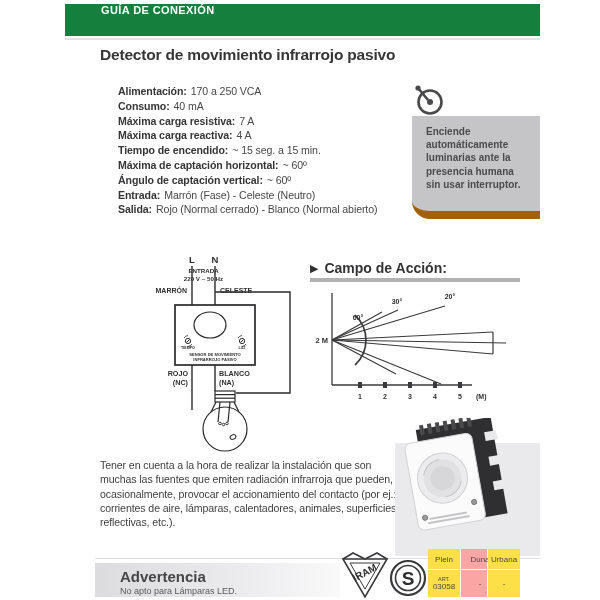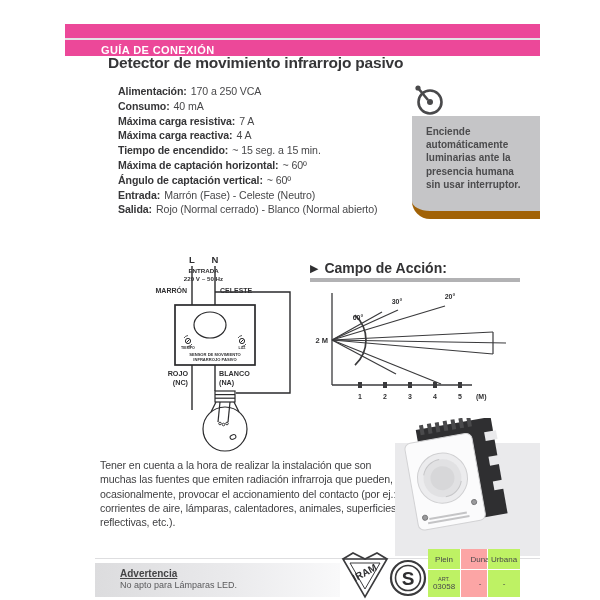--- a/index.html
+++ b/index.html
@@ -1,25 +1,25 @@
 <!DOCTYPE html>
 <html><head>
 <meta charset="utf-8">
 <style>
   html,body{margin:0;padding:0;background:#ffffff;}
   .page{position:relative;width:600px;height:600px;background:#ffffff;overflow:hidden;
         font-family:"Liberation Sans", sans-serif;color:#3a3a3c;}
   .abs{position:absolute;}
 
-  .header-bar{left:65px;top:4px;width:475px;height:32px;background:#ec4899;
-              display:flex;align-items:flex-end;margin-top:20px;}
+  .header-bar{left:65px;top:4px;width:475px;height:32px;background:#15803d;
+              display:flex;align-items:flex-start;}
   .header-bar span{margin-left:36px;color:#ffffff;font-weight:bold;font-size:11px;letter-spacing:.4px;}
   .header-underline{left:65px;top:38px;width:475px;height:2px;background:#e3e3e5;}
 
-  .doc-title{left:100px;top:46px;margin:8px;font-size:15.5px;font-weight:bold;color:#363638;letter-spacing:-.2px;}
+  .doc-title{left:100px;top:46px;margin:0;font-size:15.5px;font-weight:bold;color:#363638;letter-spacing:-.2px;}
 
   .specs{left:103px;top:84px;width:300px;font-size:10.6px;letter-spacing:-.1px;}
   .spec-row{line-height:14.8px;white-space:nowrap;}
   .sl{font-weight:bold;color:#363638;margin-right:4px;margin-left:15px;}
   .sv{color:#48484a;}
 
   .benefit-icon{left:411px;top:82px;}
   .benefit-box{left:412px;top:116px;width:128px;height:103px;background:#c5c5c7;
                border-radius:0 0 0 18px;border-bottom:8px solid #a16207;box-sizing:border-box;}
   .benefit-box span{display:block;padding:9px 10px 0 14px;font-size:10px;font-weight:bold;
@@ -35,32 +35,32 @@
   .field-rule{left:310px;top:278px;width:210px;height:4px;background:#b2b2b4;}
 
   .note{left:100px;top:458px;width:308px;margin:0;font-size:10.6px;line-height:14.3px;color:#3f3f41;letter-spacing:-.1px;}
 
   .product-photo{left:395px;top:418px;}
 
   .bottom-rule{left:95px;top:558px;width:445px;height:1px;background:#dedee0;}
 
   .warning-box{left:95px;top:563px;width:245px;height:34px;
                background:linear-gradient(to right,#dcdcde 0%,#eaeaec 55%,#f9f9fa 100%);}
-  .warning-title{padding:5px 0 0 25px;font-size:10px;font-weight:bold;color:#454547;text-decoration:underline;}
+  .warning-title{padding:5px 0 0 25px;font-size:15px;font-weight:bold;color:#454547;}
   .warning-text{padding:1px 0 0 25px;font-size:9px;color:#5a5a5c;}
 
   .iram{left:340px;top:551px;}
   .smark{left:388px;top:558px;}
 
   .ptable{left:428px;top:549px;display:grid;grid-template-columns:32px 26px 32px;grid-auto-rows:auto;
           gap:1px;background:#ffffff;font-size:8px;color:#48484a;}
   .ptable .cell{display:flex;flex-direction:column;align-items:center;justify-content:center;text-align:center;}
   .ptable .hd{height:20px;}
   .ptable .bd{height:27px;}
-  .ptable .g{background:#bef264;}
+  .ptable .g{background:#fde047;}
   .ptable .w{background:#fca5a5;padding-left:12px;}
   .art-label{font-size:5.5px;line-height:6px;}
   .art-number{font-size:8px;line-height:9px;}
 </style>
 </head>
 <body>
 
 <div class="page">
 
   <div class="abs header-bar">

